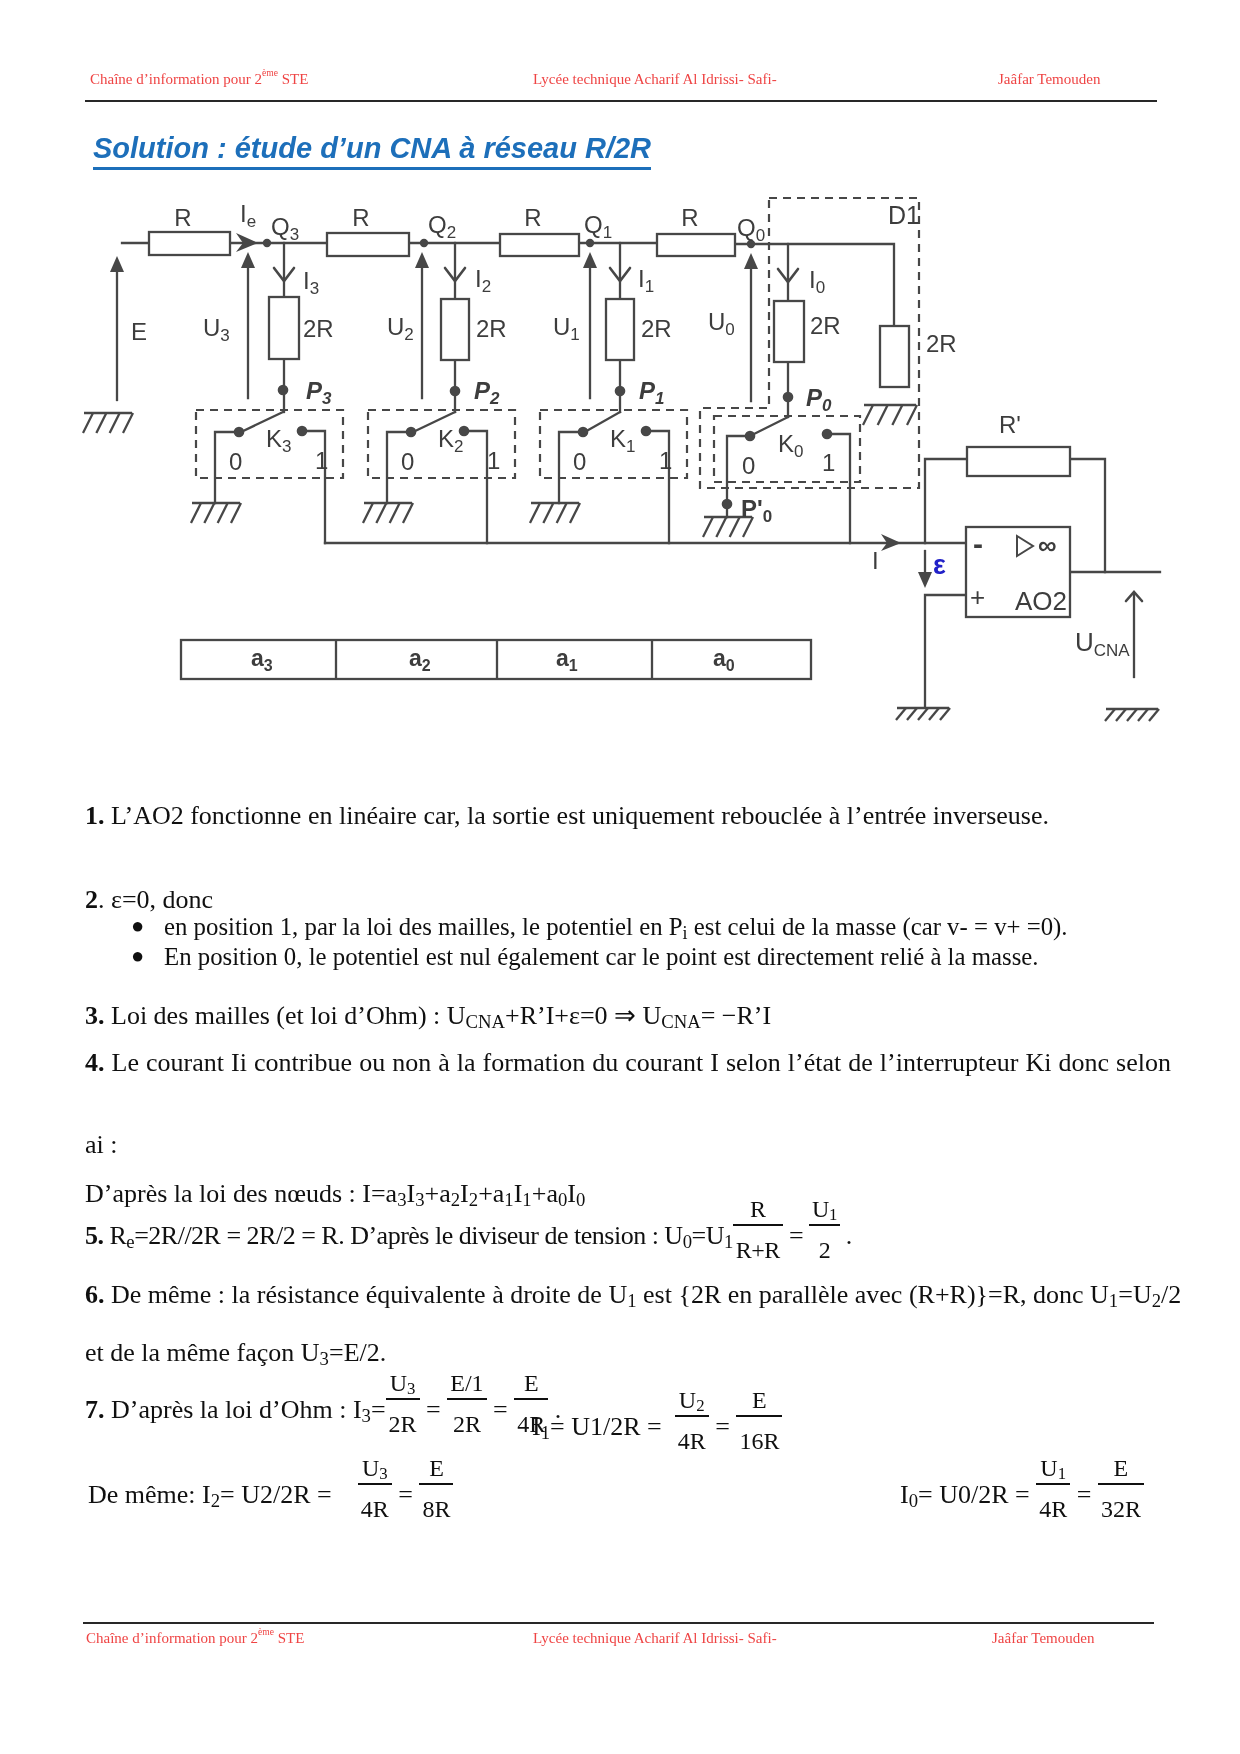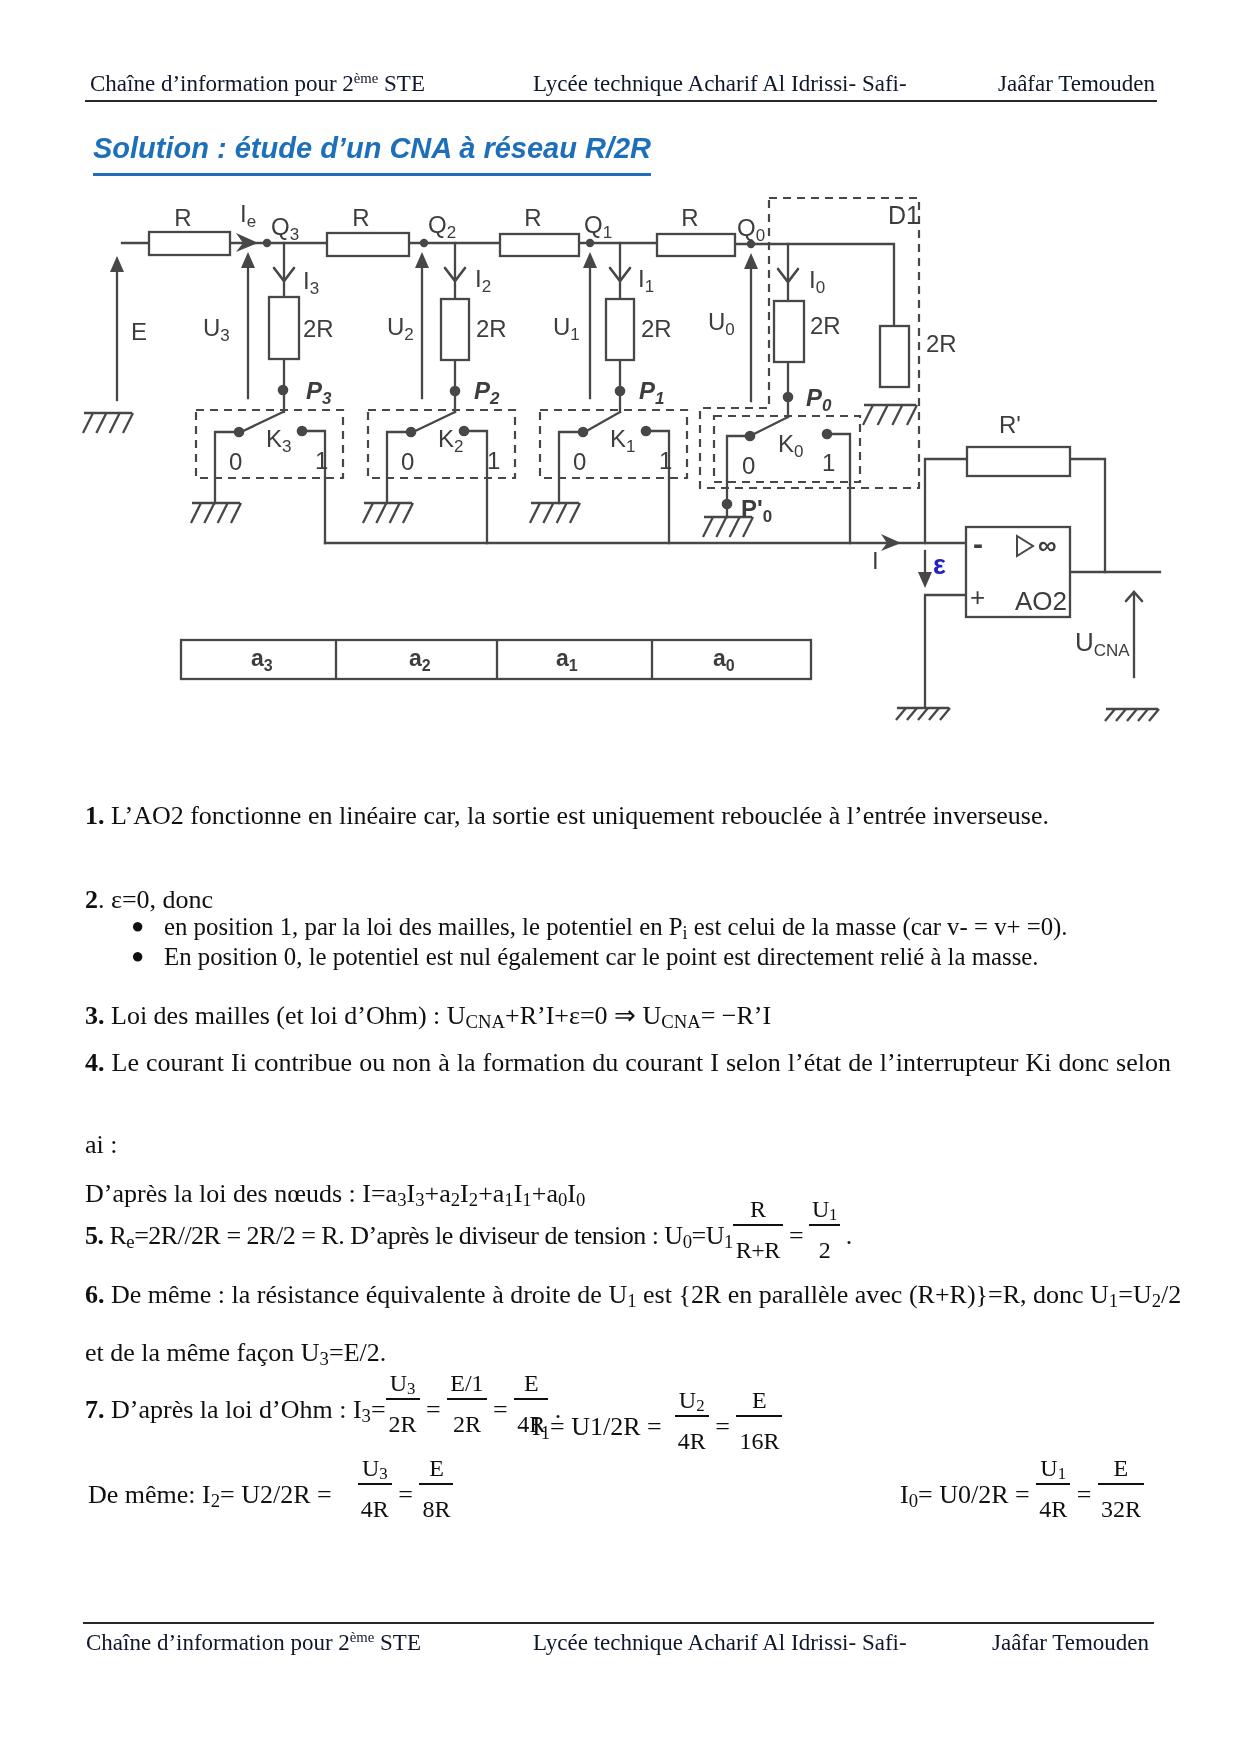--- a/index.html
+++ b/index.html
@@ -2,34 +2,34 @@
 <html><head><meta charset="utf-8">
 <style>
 html,body{margin:0;padding:0}
 body{width:1240px;height:1754px;position:relative;background:#fff;
  font-family:"Liberation Serif",serif;font-size:26px;color:#101010;overflow:hidden}
 .abs{position:absolute;white-space:nowrap}
 .ln{position:absolute;left:85px;width:1086px;white-space:nowrap}
 .j{text-align:justify;text-align-last:justify}
 sub{font-size:72%;vertical-align:-4px;line-height:0}
 sup{font-size:64%;vertical-align:8px;line-height:0}
-.red{color:#0f172a;font-size:23px}
+.red{color:#ef4444;font-size:15px}
 .fr{display:inline-block;vertical-align:-9.5px;position:relative;top:5px;text-align:center;line-height:1;font-size:24px}
 .fr .n{display:block;padding:0 3px 3px}
 .fr .d{display:block;border-top:2px solid #101010;padding:12px 3px 0}
 .fr sub{font-size:70%;vertical-align:-3px}
 </style></head>
 <body>
 <div class="abs red" style="left:90px;top:71px">Chaîne d’information pour 2<sup>ème</sup> STE</div>
 <div class="abs red" style="left:533px;top:71px">Lycée technique Acharif Al Idrissi- Safi-</div>
 <div class="abs red" style="left:998px;top:71px">Jaâfar Temouden</div>
 <div class="abs" style="left:85px;top:100px;width:1072px;border-top:2px solid #282828"></div>
 
 <div class="abs" style="left:93px;top:132px;font-family:'Liberation Sans',sans-serif;
- font-weight:bold;font-style:italic;font-size:29px;color:#1d6fba;border-bottom:3px solid #1d6fba;padding-bottom:8px">
+ font-weight:bold;font-style:italic;font-size:29px;color:#1d6fba;border-bottom:3px solid #1d6fba;padding-bottom:2px">
 Solution : étude d’un CNA à réseau R/2R</div>
 
 <svg width="1240" height="760" viewBox="0 0 1240 760" style="position:absolute;left:0;top:0">
 <g stroke="#474747" stroke-width="2.3" fill="none" stroke-linecap="square">
 <path d="M122 243H149 M230 243H327 M409 243H500 M579 243H657 M735 244H894 M894 244V326"></path>
 <path d="M284 243V297"></path>
 <path d="M455 243V299"></path>
 <path d="M620 243V299"></path>
 <path d="M788 244V301"></path>
 <path d="M284 359V412"></path>

